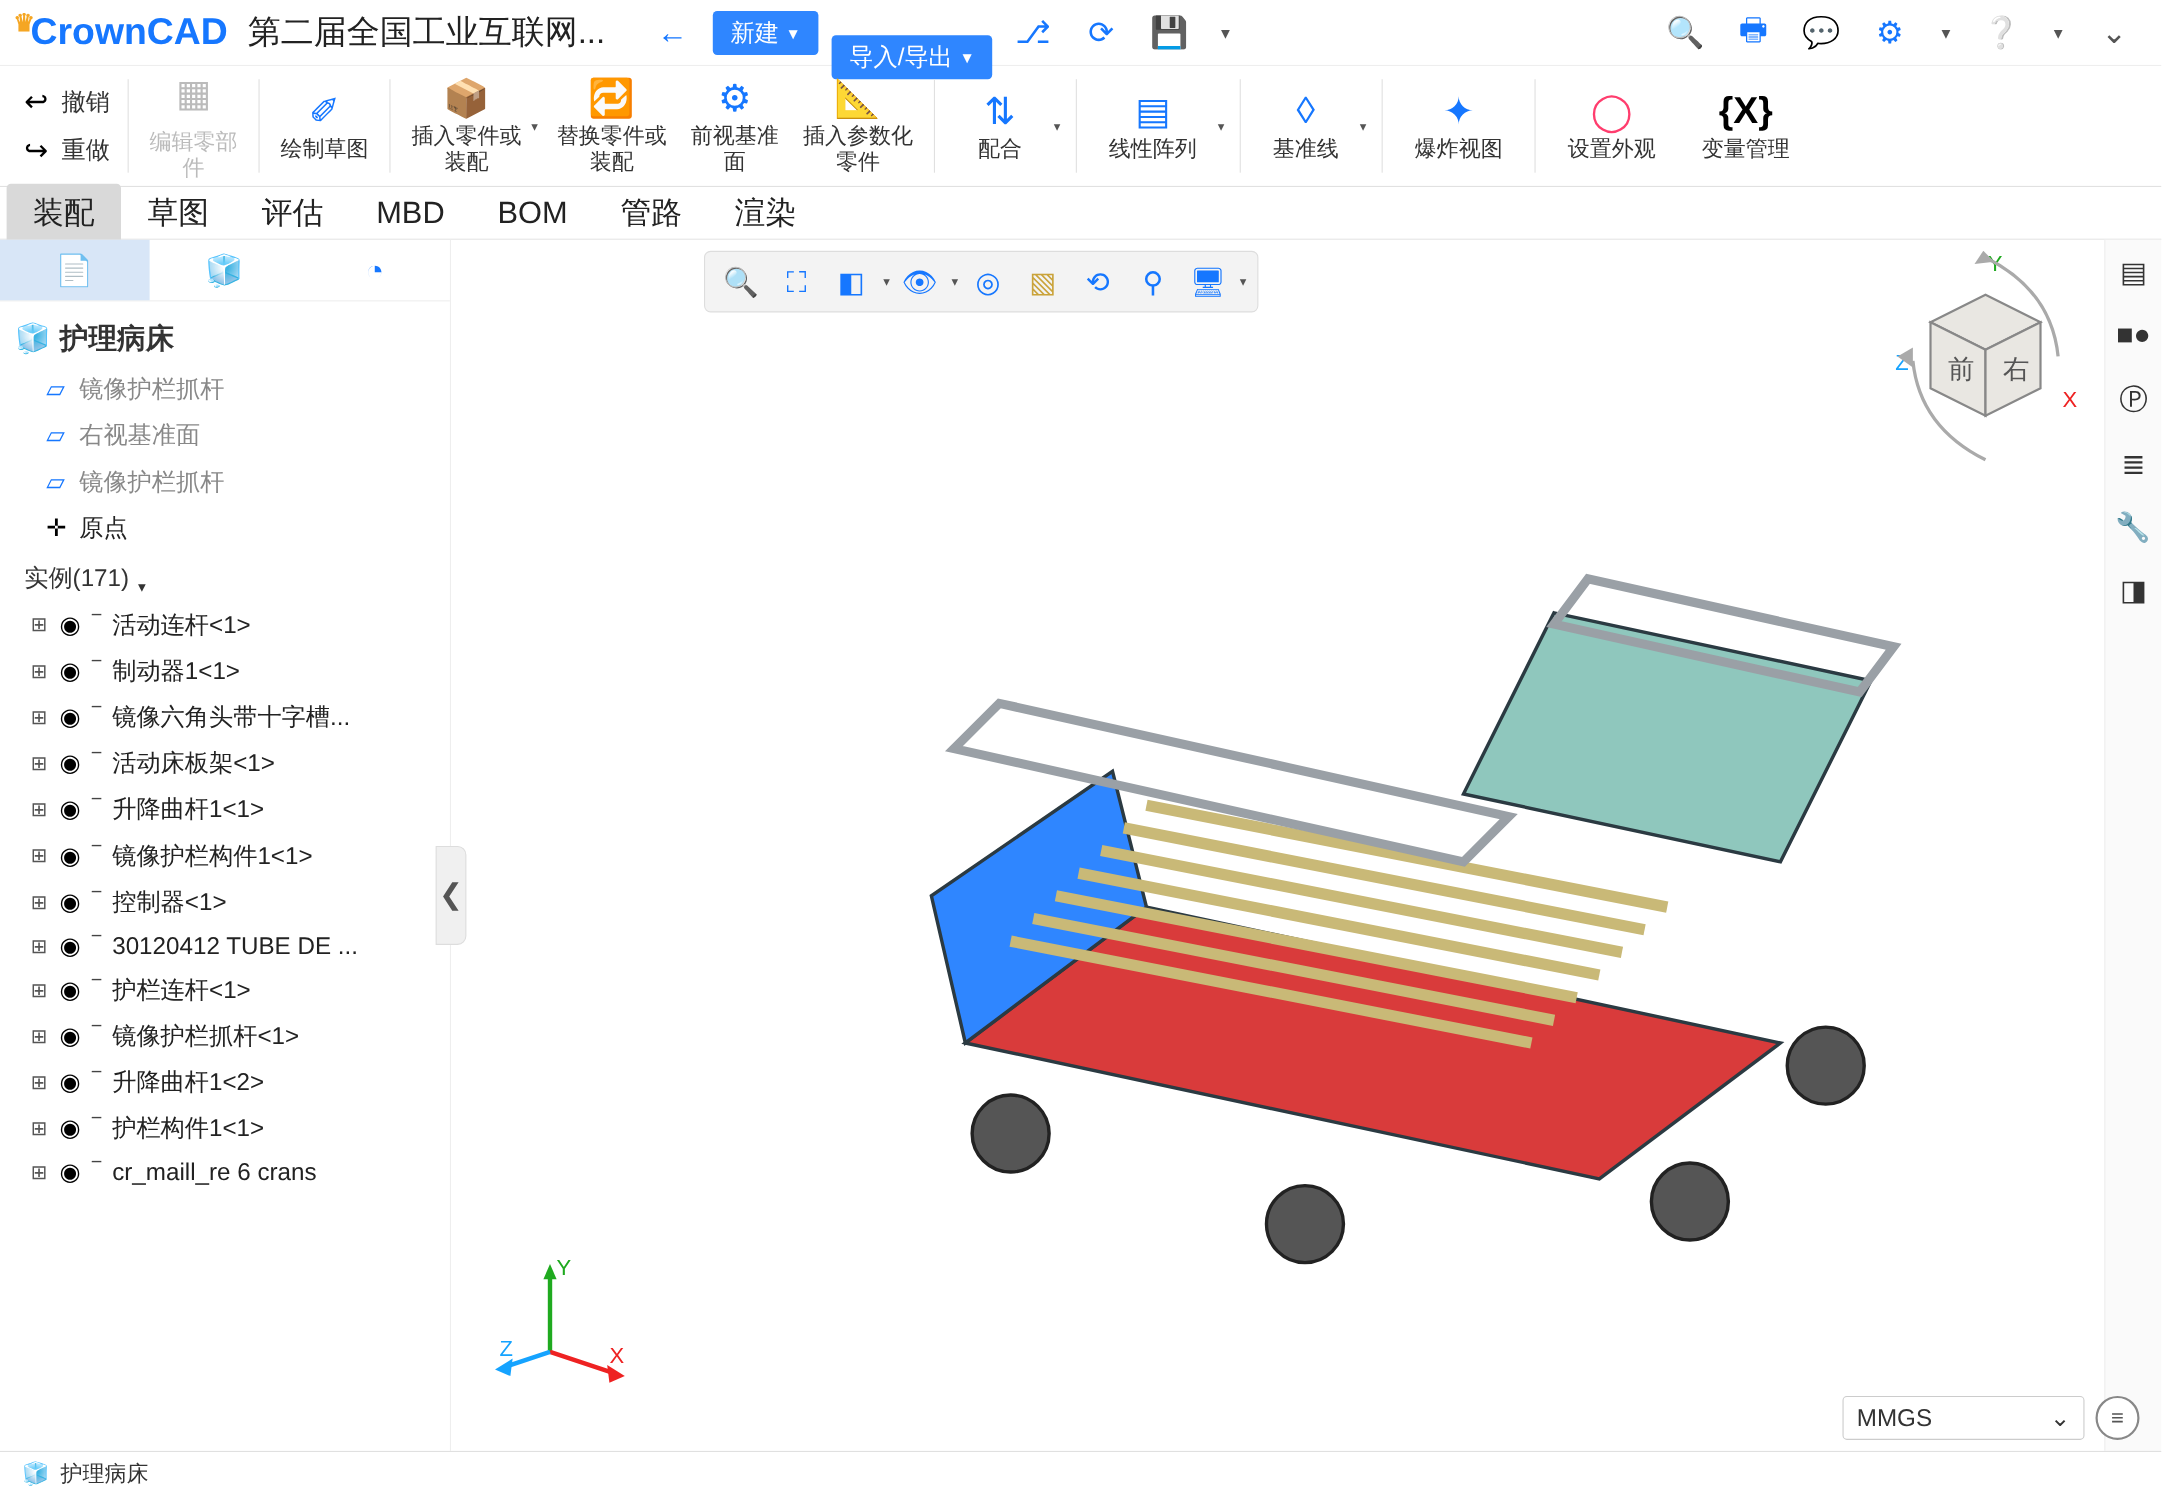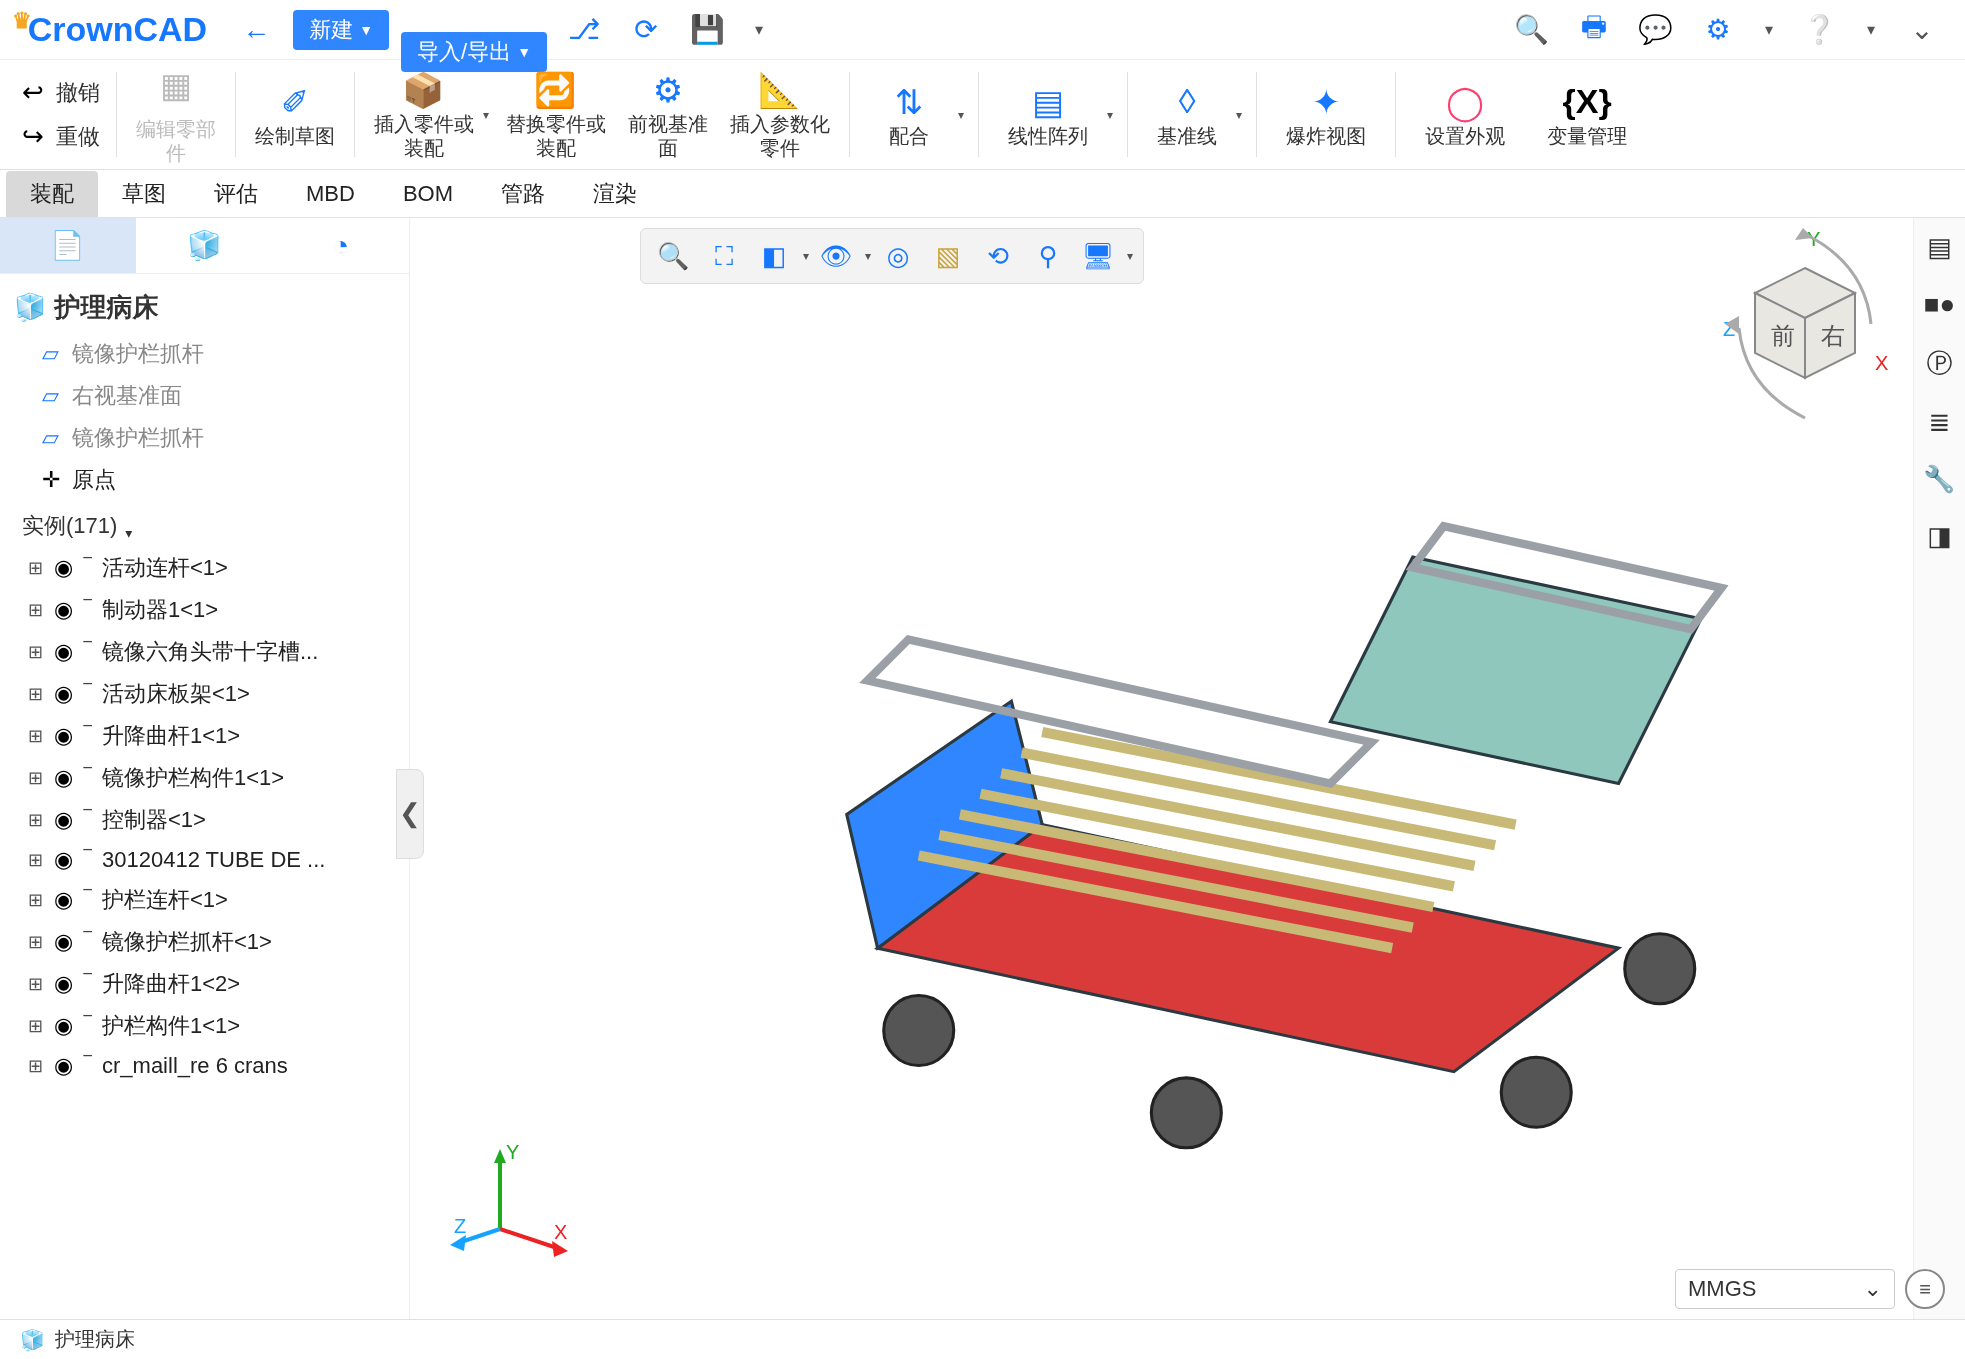--- a/index.html
+++ b/index.html
@@ -23,21 +23,21 @@
   .ribbon-btn { display: flex; flex-direction: column; align-items: center; justify-content: center; width: 110px; cursor: pointer; }
   .ribbon-btn.narrow { width: 90px; }
   .ribbon-icon { font-size: 34px; color: #1677ff; height: 40px; display: flex; align-items: center; justify-content: center; }
   .ribbon-icon.gray { color: #bbb; }
   .ribbon-label { font-size: 20px; color: #333; text-align: center; line-height: 1.2; margin-top: 2px; }
   .ribbon-label.gray { color: #bbb; margin-top: 12px; }
   .mini-row { display: flex; align-items: center; height: 44px; font-size: 22px; cursor: pointer; }
   .mini-row .mi { width: 34px; font-size: 26px; color: #000; }
   .mini-caret { color: #555; font-size: 12px; margin-left: 4px; align-self: center; }
   
-  .ribbon-tabs { display: flex; align-items: center; height: 48px; border-bottom: 1px solid #e1e1e1; padding-left: 6px; font-size: 22px; }
+  .ribbon-tabs { display: flex; align-items: center; height: 48px; border-bottom: 1px solid #e1e1e1; padding-left: 6px; font-size: 28px; }
   .ribbon-tab { padding: 8px 24px; cursor: pointer; color: #222; }
   .ribbon-tab.active { background: #d9d9d9; border-radius: 4px 4px 0 0; }
   
   .work { position: absolute; top: 218px; left: 0; right: 0; bottom: 40px; display: flex; }
   .side { width: 410px; border-right: 1px solid #eee; display: flex; flex-direction: column; background: #fff; }
   .side-tabs { display: flex; height: 56px; border-bottom: 1px solid #eee; }
   .side-tab { flex: 1; display: flex; align-items: center; justify-content: center; font-size: 28px; color: #1677ff; cursor: pointer; }
   .side-tab.active { background: #d8e6f7; }
   .tree { flex: 1; overflow: auto; padding: 8px 0 8px 8px; }
   .tree-root { display: flex; align-items: center; font-size: 26px; font-weight: 700; padding: 8px 6px; }
@@ -70,20 +70,21 @@
   .bottombar .bi { margin-right: 10px; }
 </style>
 </head>
 <body>
 
 <div class="topbar">
   <div class="logo">
     <span class="crown">♛</span>
     <span>CrownCAD</span>
   </div>
+  <div class="doc-title">第二届全国工业互联网...</div>
 
   <div class="iconbtn">←</div>
 
   <div class="btn btn-blue">
     <span>新建</span>
       <span class="caret">▼</span>
   </div>
   <div class="btn btn-blue dark">
     <span>导入/导出</span>
       <span class="caret">▼</span>

